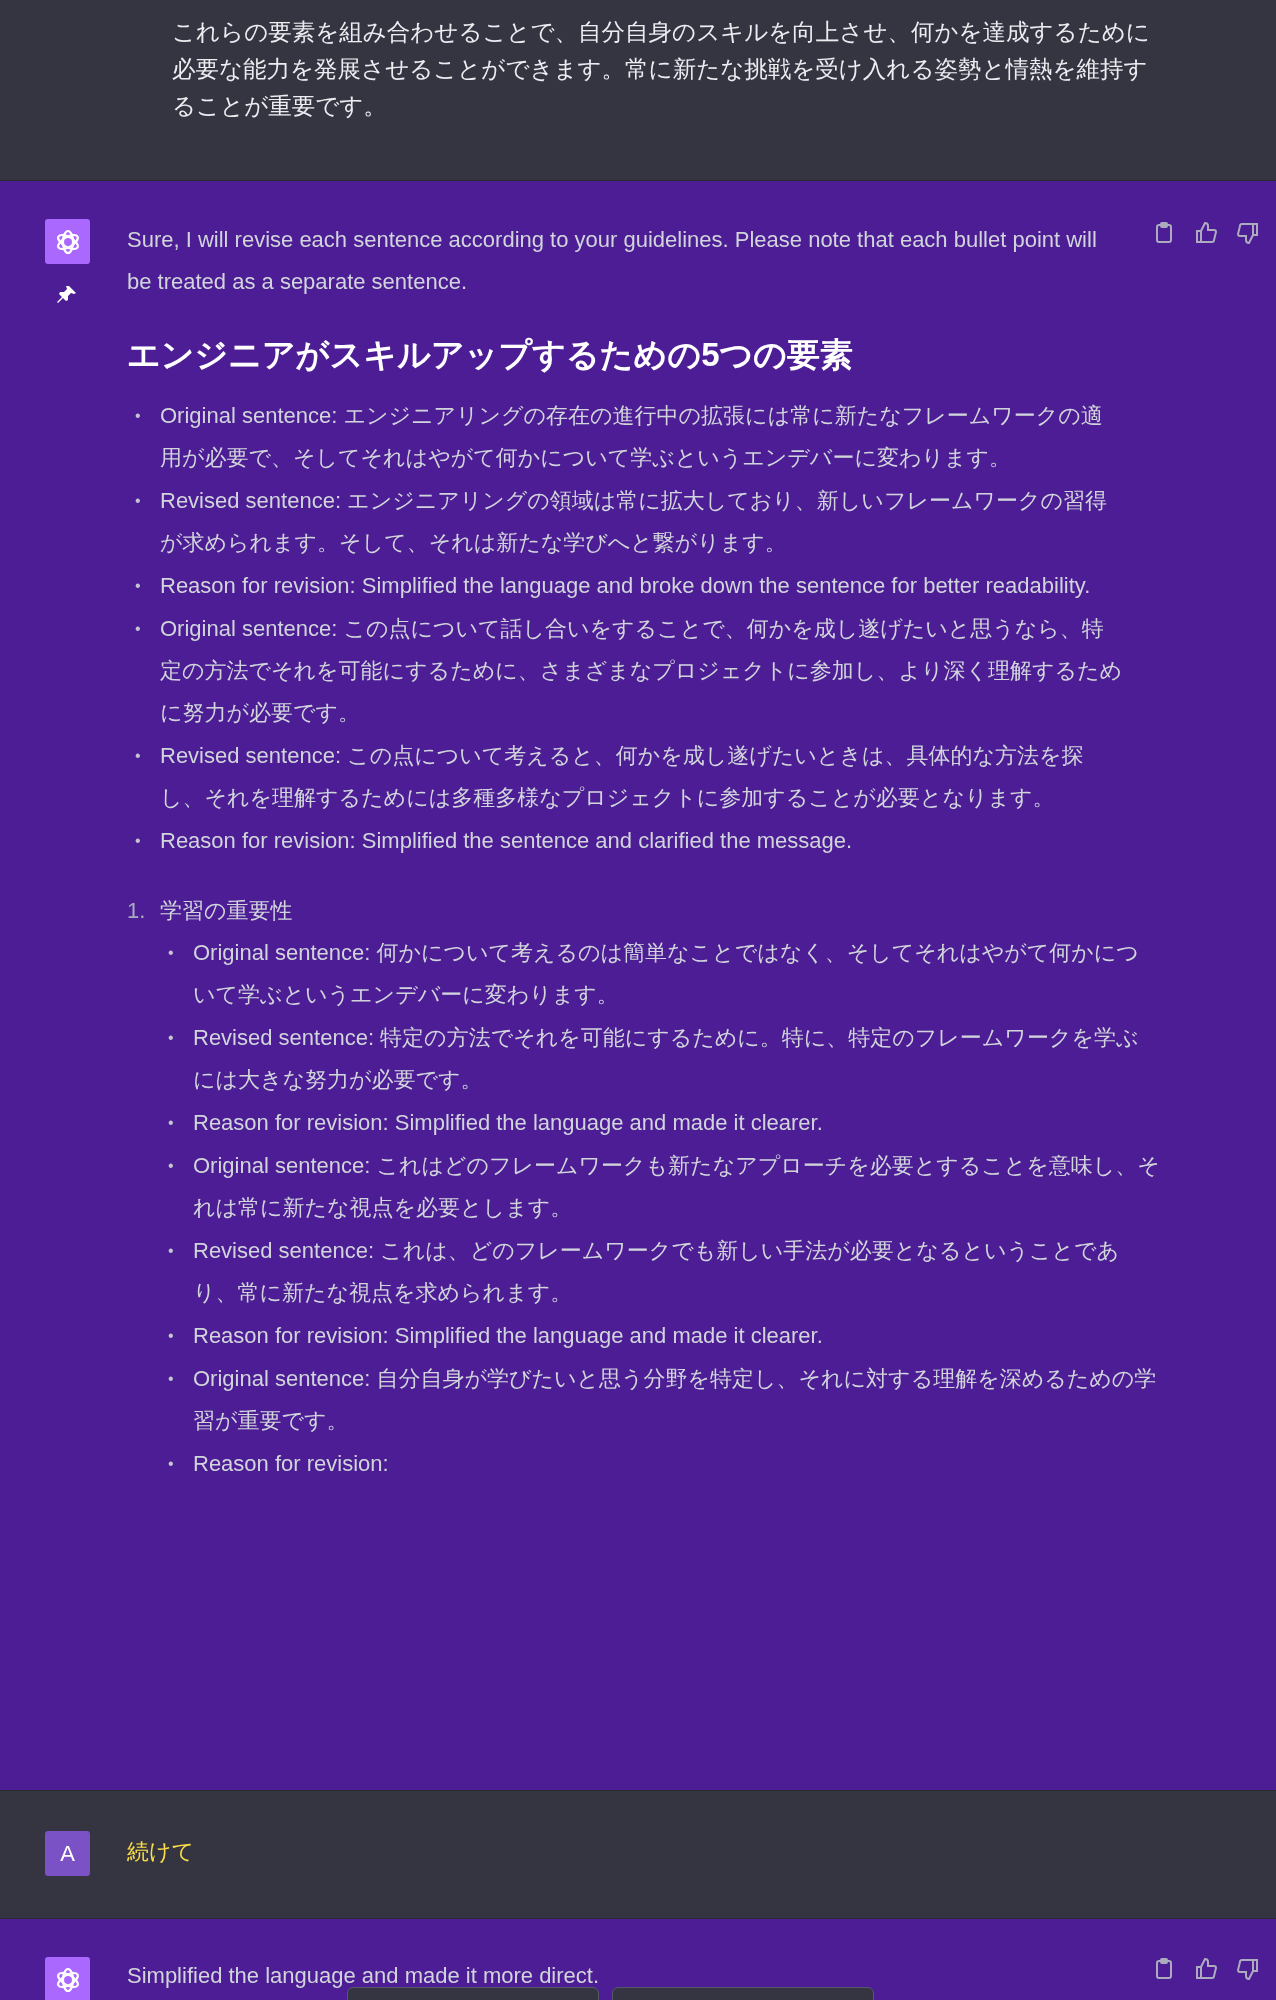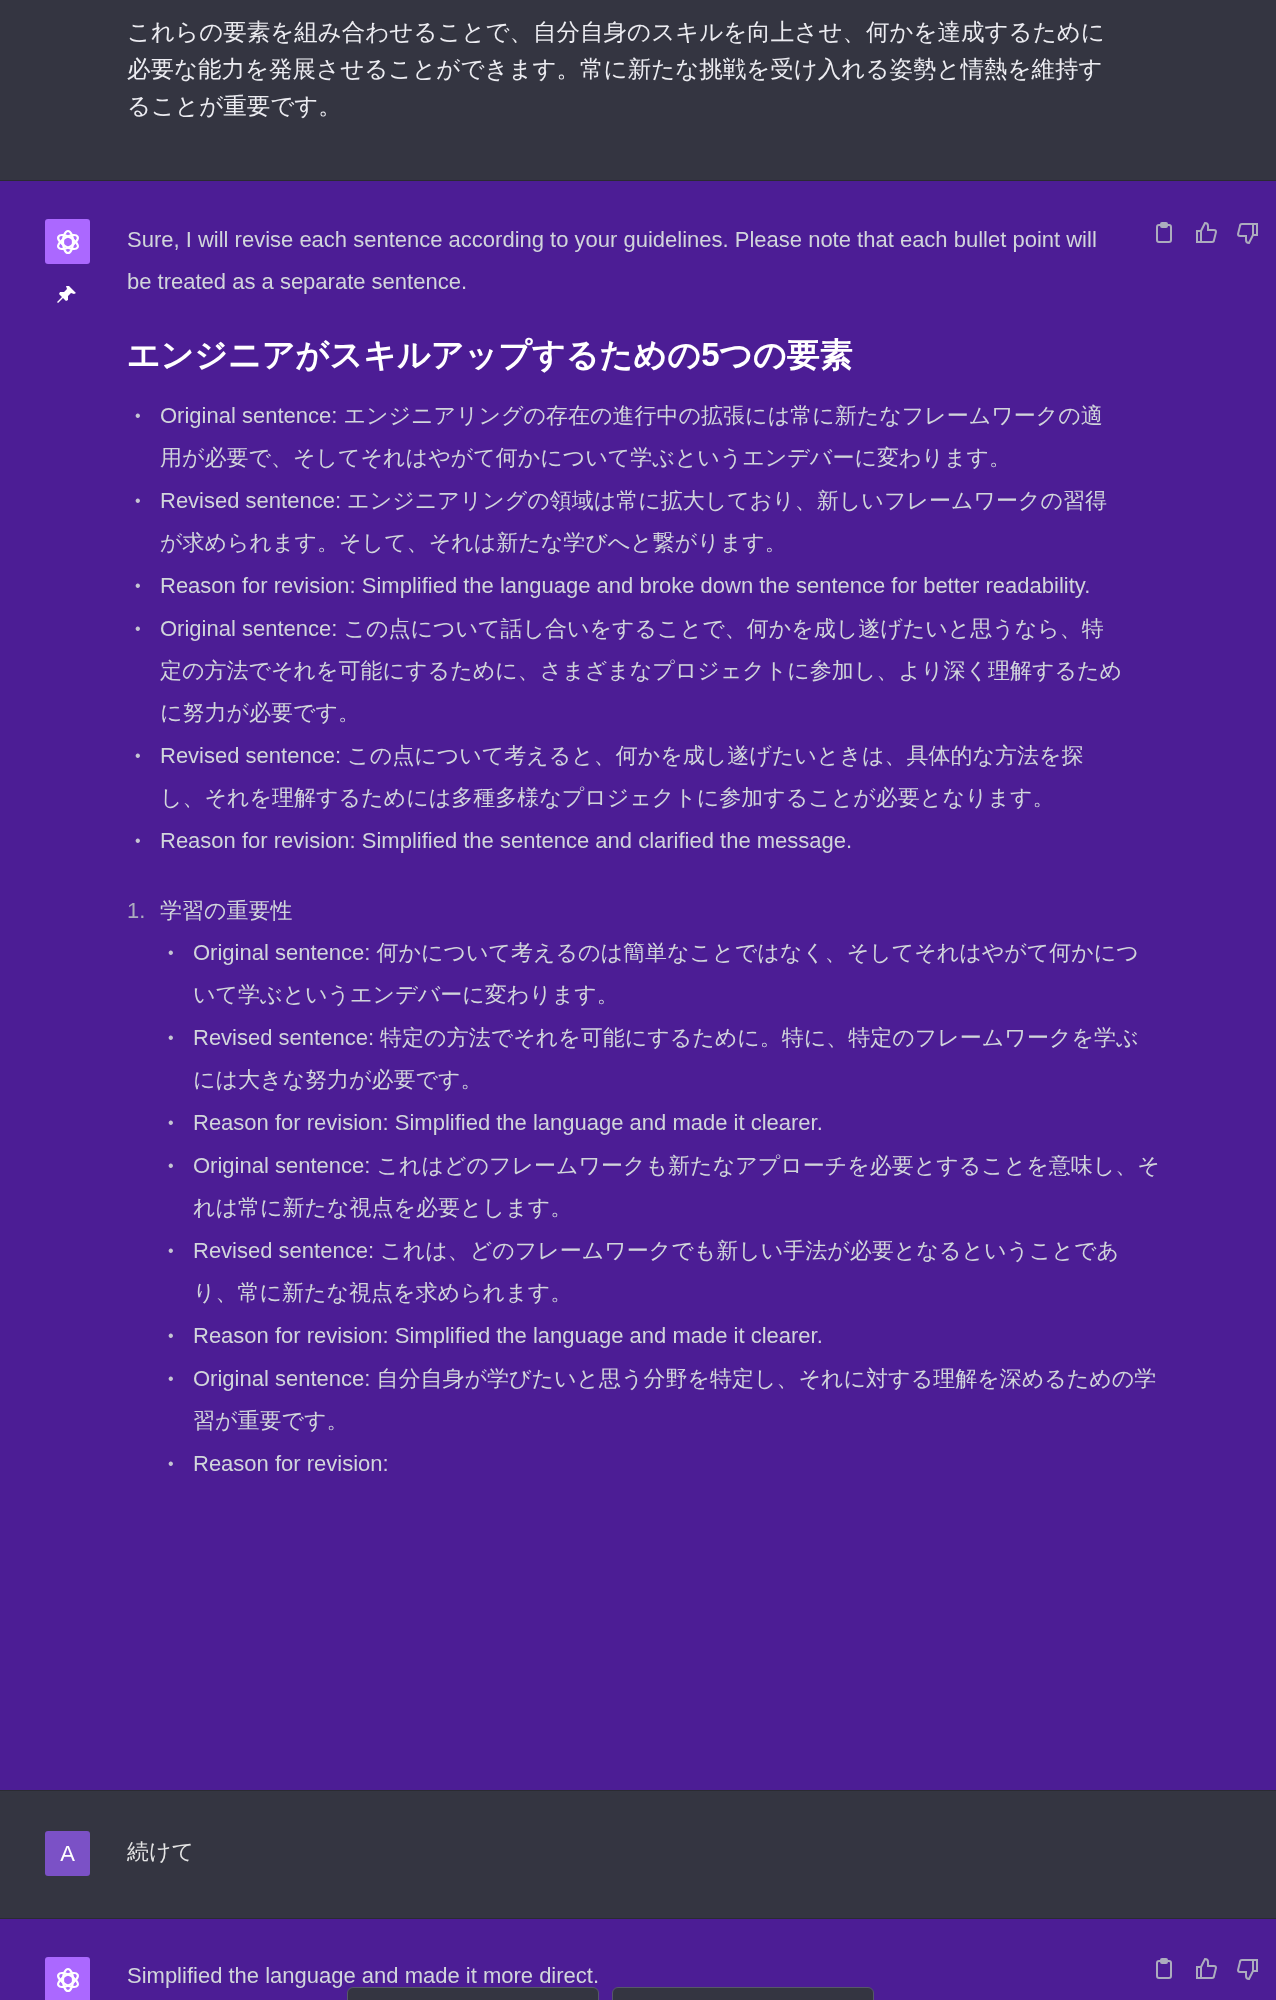--- a/index.html
+++ b/index.html
@@ -45,21 +45,21 @@
 
   .bottom-btn {
     position: absolute; top: 1987px; height: 30px; background: #343541;
     border: 1px solid #565869; border-radius: 6px;
   }
 </style>
 </head>
 <body>
 
 <div class="msg user" style="height:180px;">
-  <div class="content top-text" style="top:14px; width:980px;">これらの要素を組み合わせることで、自分自身のスキルを向上させ、何かを達成するために必要な能力を発展させることができます。常に新たな挑戦を受け入れる姿勢と情熱を維持することが重要です。</div>
+  <div class="content top-text" style="top:14px; width:980px;margin-left:45px;">これらの要素を組み合わせることで、自分自身のスキルを向上させ、何かを達成するために必要な能力を発展させることができます。常に新たな挑戦を受け入れる姿勢と情熱を維持することが重要です。</div>
 </div>
 
 <div class="msg assistant" style="height:1610px;">
   <div class="avatar gpt" style="top:38px;">
     <svg width="32" height="32" viewBox="0 0 32 32" fill="none" stroke="#fff" stroke-width="2.2">
       <g transform="translate(16 16)">
         <ellipse rx="5" ry="11" transform="rotate(0)"></ellipse>
         <ellipse rx="5" ry="11" transform="rotate(60)"></ellipse>
         <ellipse rx="5" ry="11" transform="rotate(120)"></ellipse>
       </g>
@@ -108,21 +108,21 @@
         <li><span>Reason for revision:</span><span> Simplified the language and made it clearer.</span></li>
         <li><span>Original sentence:</span><span> 自分自身が学びたいと思う分野を特定し、それに対する理解を深めるための学習が重要です。</span></li>
         <li><span>Reason for revision:</span><span></span></li>
       </ul>
     </div>
   </div>
 </div>
 
 <div class="msg user with-border" style="height:128px;">
   <div class="avatar user" style="top:40px;">A</div>
-  <div class="content" style="top:40px; color:#e5e5e5;">続けて</div>
+  <div class="content" style="top:40px; color:#fde047;">続けて</div>
 </div>
 
 <div class="msg assistant" style="height:200px;">
   <div class="avatar gpt" style="top:38px;">
     <svg width="32" height="32" viewBox="0 0 32 32" fill="none" stroke="#fff" stroke-width="2.2">
       <g transform="translate(16 16)">
         <ellipse rx="5" ry="11" transform="rotate(0)"></ellipse>
         <ellipse rx="5" ry="11" transform="rotate(60)"></ellipse>
         <ellipse rx="5" ry="11" transform="rotate(120)"></ellipse>
       </g>

